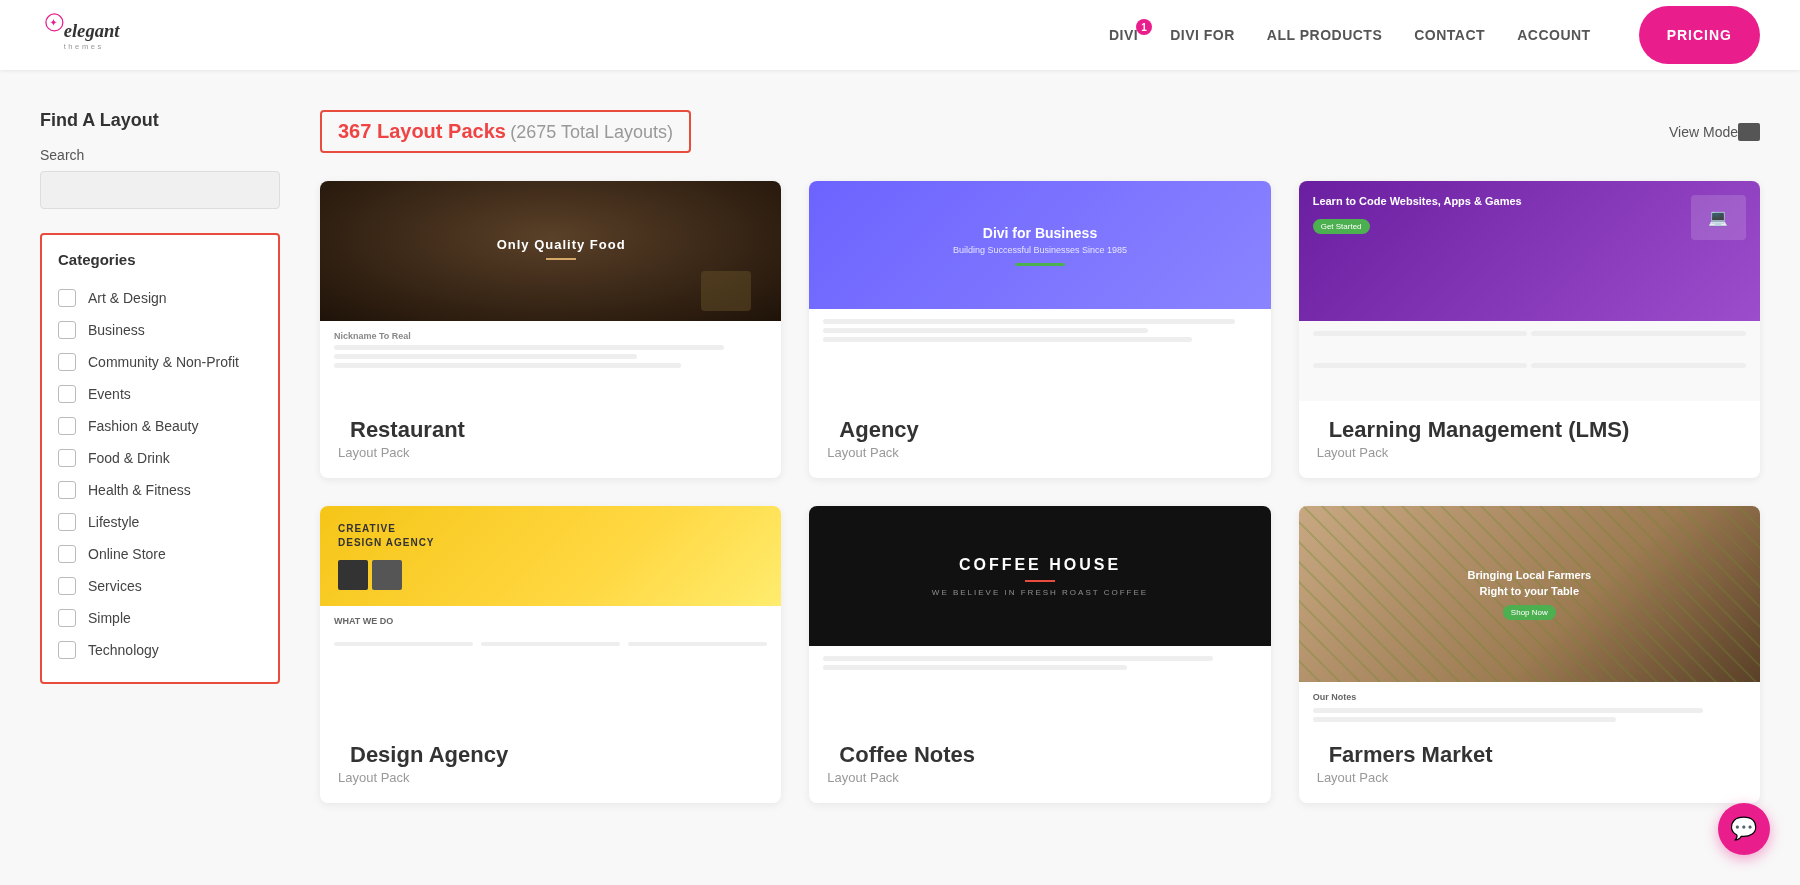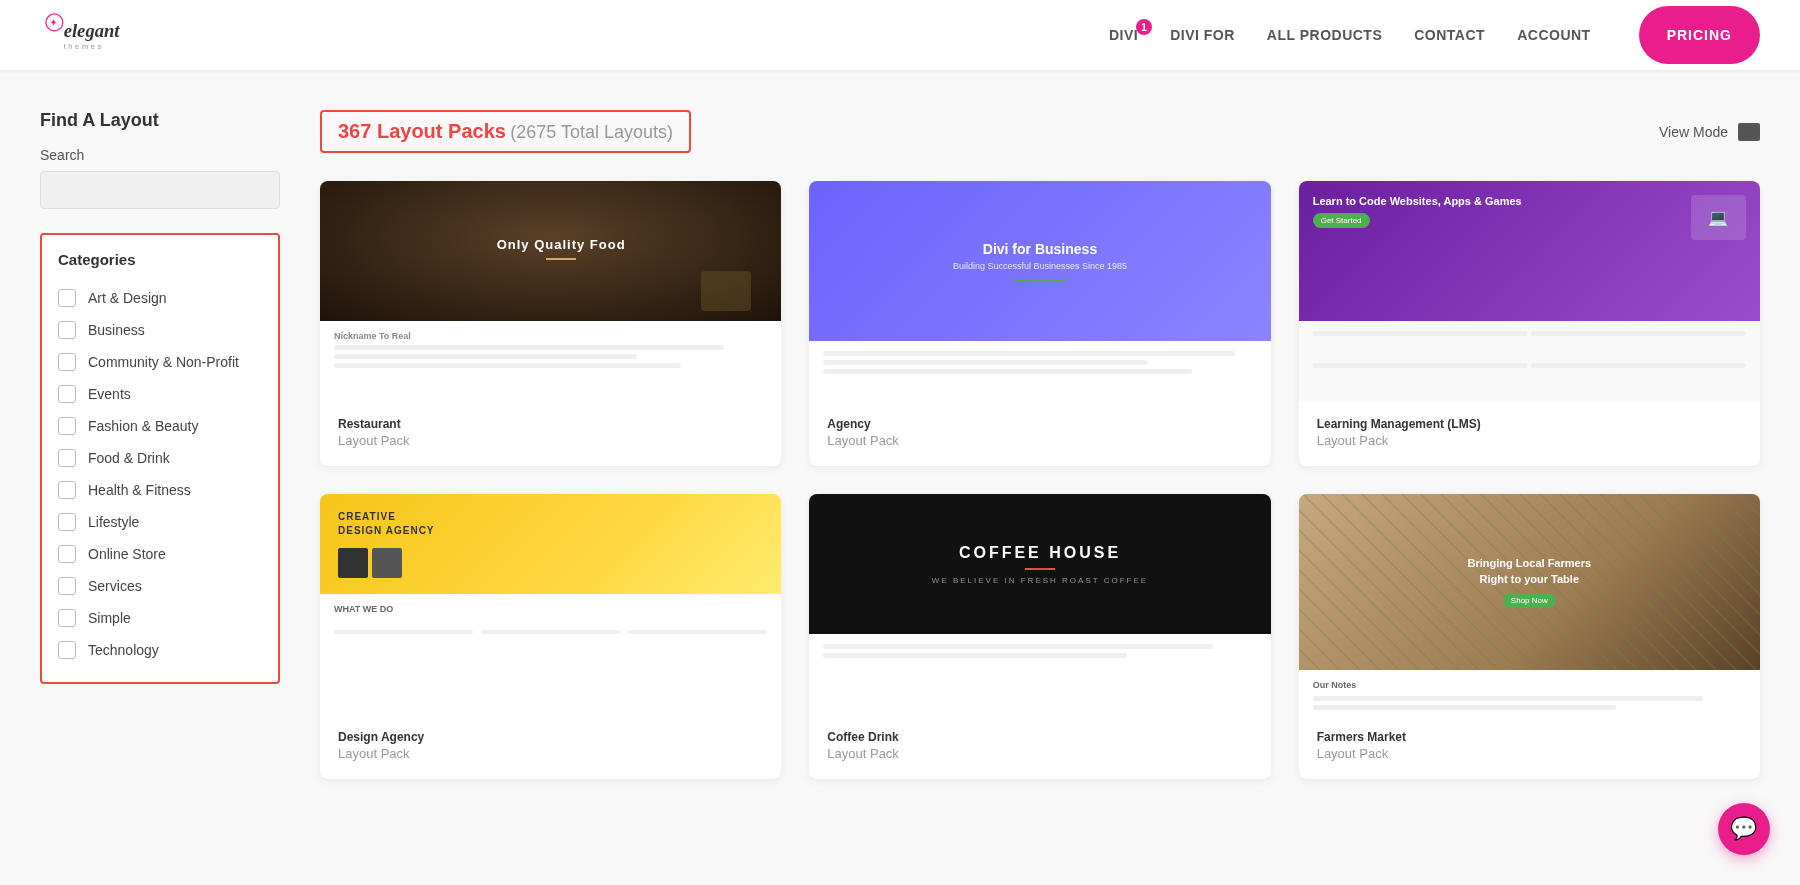--- a/index.html
+++ b/index.html
@@ -155,21 +155,21 @@
       color: #ef4444;
     }
     .layout-count-sub {
       font-size: 18px;
       font-weight: 400;
       color: #999;
     }
     .view-mode {
       display: flex;
       align-items: center;
-      gap: 10px;
+      gap: 0;
       font-size: 14px;
       color: #555;
     }
     .view-mode-icon {
       width: 22px;
       height: 18px;
       background: #555;
       border-radius: 2px;
       display: inline-block;
     }
@@ -192,24 +192,25 @@
       width: 100%;
       height: 220px;
       overflow: hidden;
       position: relative;
     }
 
     .card-info {
       padding: 16px 18px 18px;
     }
     .card-name {
-      font-size: 12px;
+      font-size: 22px;
       font-weight: 700;
       color: #333;
       margin-bottom: 2px;
+      margin-left: 12px;
     }
     .card-type {
       font-size: 13px;
       color: #999;
     }
 
     
     .chat-btn {
       position: fixed;
       bottom: 30px;
@@ -357,41 +358,41 @@
       </div>
     </div>
     <div class="card-info">
       <div class="card-name">Restaurant</div>
       <div class="card-type">Layout Pack</div>
     </div>
   </div>
         <div class="layout-card">
 
     <div class="card-preview">
-      <div style="height:160px; background: linear-gradient(135deg, #6c63ff 0%, #8b84ff 100%); display:flex; flex-direction:column; align-items:center; justify-content:center; color:#fff; text-align:center; padding:16px;">
+      <div style="height:128px; background: linear-gradient(135deg, #6c63ff 0%, #8b84ff 100%); display:flex; flex-direction:column; align-items:center; justify-content:center; color:#fff; text-align:center; padding:16px;">
         <div style="font-size:14px; font-weight:700; margin-bottom:4px;">Divi for Business</div>
         <div style="font-size:9px; opacity:0.8; margin-bottom:8px;">Building Successful Businesses Since 1985</div>
         <div style="width:50px; height:3px; background:#4caf50; border-radius:2px;"></div>
       </div>
       <div style="height:80px; background:#fff; padding:10px 14px; display:flex; flex-direction:column; gap:4px;">
         <div style="height:5px; width:95%; background:#eee; border-radius:3px;"></div>
         <div style="height:5px; width:75%; background:#eee; border-radius:3px;"></div>
         <div style="height:5px; width:85%; background:#eee; border-radius:3px;"></div>
       </div>
     </div>
     <div class="card-info">
       <div class="card-name">Agency</div>
       <div class="card-type">Layout Pack</div>
     </div>
   </div>
         <div class="layout-card">
 
     <div class="card-preview">
       <div style="height:140px; background: linear-gradient(135deg, #6a1fa0 0%, #9c4dcc 100%); display:flex; flex-direction:column; padding:14px; color:#fff; position:relative;">
-        <div style="font-size:11px; font-weight:700; margin-bottom:6px;">Learn to Code Websites, Apps &amp; Games</div>
+        <div style="font-size:11px; font-weight:700; margin-bottom:12px;">Learn to Code Websites, Apps &amp; Games</div>
         <button style="background:#4caf50; color:#fff; border:none; border-radius:12px; padding:3px 8px; font-size:8px; cursor:pointer; width:fit-content;">Get Started</button>
         <div style="position:absolute; right:14px; top:14px; width:55px; height:45px; background:rgba(255,255,255,0.15); border-radius:4px; display:flex; align-items:center; justify-content:center;">
           <div style="font-size:16px;">💻</div>
         </div>
       </div>
       <div style="height:80px; background:#f9f9f9; padding:10px 14px; display:grid; grid-template-columns:1fr 1fr; gap:4px;">
         <div style="height:5px; background:#eee; border-radius:3px;"></div>
         <div style="height:5px; background:#eee; border-radius:3px;"></div>
         <div style="height:5px; background:#eee; border-radius:3px;"></div>
         <div style="height:5px; background:#eee; border-radius:3px;"></div>
@@ -433,21 +434,21 @@
         <div style="font-size:16px; font-weight:900; letter-spacing:3px; text-transform:uppercase;">COFFEE HOUSE</div>
         <div style="width:30px; height:2px; background:#e74c3c; margin:6px auto;"></div>
         <div style="font-size:8px; letter-spacing:2px; opacity:0.5; text-transform:uppercase;">We believe in fresh roast coffee</div>
       </div>
       <div style="height:80px; background:#fff; padding:10px 14px; display:flex; flex-direction:column; gap:4px;">
         <div style="height:5px; width:90%; background:#eee; border-radius:3px;"></div>
         <div style="height:5px; width:70%; background:#eee; border-radius:3px;"></div>
       </div>
     </div>
     <div class="card-info">
-      <div class="card-name">Coffee Drink</div>
+      <div class="card-name">Coffee Notes</div>
       <div class="card-type">Layout Pack</div>
     </div>
   </div>
         <div class="layout-card">
 
     <div class="card-preview">
       <div style="height:176px; background: linear-gradient(135deg, #c8a882 0%, #9c7a52 60%, #5a4028 100%); display:flex; align-items:center; justify-content:center; padding:16px; position:relative; overflow:hidden;">
         <div style="position:absolute; inset:0; opacity:0.3; background: repeating-linear-gradient(45deg, #6a8a2a, #6a8a2a 2px, transparent 2px, transparent 14px);"></div>
         <div style="color:#fff; text-align:center; position:relative; z-index:1;">
           <div style="font-size:11px; font-weight:700; line-height:1.4;">Bringing Local Farmers<br>Right to your Table</div>

